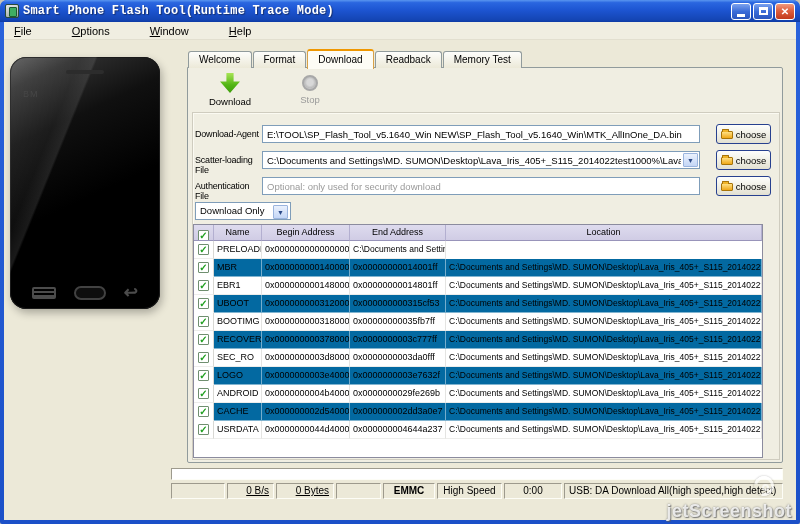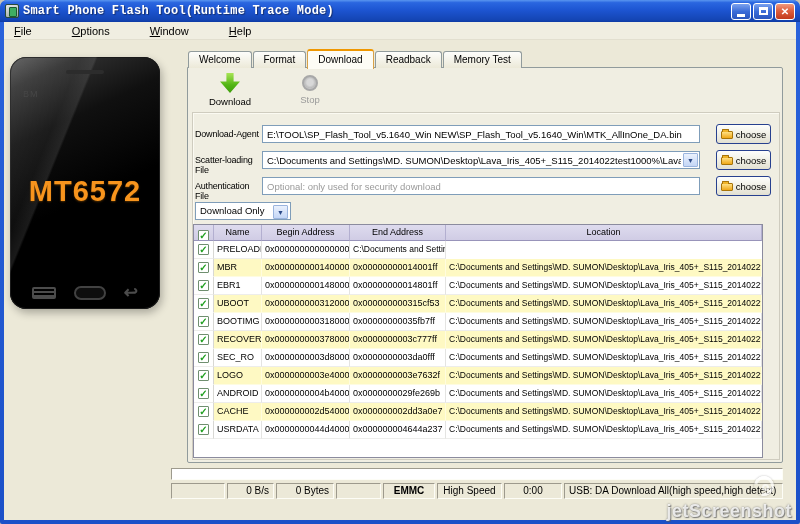--- a/index.html
+++ b/index.html
@@ -153,39 +153,39 @@
   .grid {
     position:absolute; left:5px; top:156px; width:570px; height:234px;
     background:#fff; border:1px solid #8b8b9e; overflow:hidden;
     font-size:9px;
   }
   .thead { display:grid; grid-template-columns:20px 48px 88px 96px 1fr; height:16px;
     background:linear-gradient(180deg,#dedbee,#cfcbe4); }
   .thead > div { border-right:1px solid #b3afd0; border-bottom:1px solid #9894ba;
     text-align:center; line-height:15px; color:#000; overflow:hidden; }
   .trow { display:grid; grid-template-columns:20px 48px 88px 96px 1fr; height:18px; background:#fff; }
-  .trow.green .td { background:#fef9c3; border-right:1px solid rgba(255,255,255,.45); border-bottom:1px solid rgba(255,255,255,.5); }
+  .trow.green .td { background:#0369a1; border-right:1px solid rgba(255,255,255,.45); border-bottom:1px solid rgba(255,255,255,.5); }
   .td { border-right:1px solid #e4e4e2; border-bottom:1px solid #ededeb;
     line-height:17px; padding:0 3px; white-space:nowrap; overflow:hidden; color:#000; }
   .td.c-check, .trow.green .td.c-check { background:#fff; padding:0; text-align:center; border-right:1px solid #d8d8d4; }
   .c-loc { font-size:8.5px; }
   .cb { display:inline-block; width:11px; height:11px; margin-top:3px;
     background:#fff; border:1px solid #6f8f6f; border-radius:1px;
     color:#1fa01f; font-size:10px; font-weight:bold; line-height:9px; }
   .hd-check { padding-top:2px; }
 
   
   .progress {
     position:absolute; left:167px; top:428px; width:612px; height:12px;
     background:#fff; border:1px solid; border-color:#9d9a8d #fdfdf6 #fdfdf6 #9d9a8d;
   }
   .statusbar { position:absolute; left:167px; top:443px; width:612px; height:16px; display:flex; gap:2px; }
   .seg { height:16px; border:1px solid; border-color:#9d9a8d #fdfdf6 #fdfdf6 #9d9a8d;
     font-size:10px; line-height:14px; color:#000; padding:0 4px; white-space:nowrap; overflow:hidden; }
-  .seg.right { text-align:right; }
+  .seg.right { text-align:right;text-decoration:underline; }
   .seg.center { text-align:center; }
   .seg.bold { font-weight:bold; }
   .s1{width:54px;} .s2{width:47px;} .s3{width:58px;} .s4{width:45px;}
   .s5{width:52px;} .s6{width:65px;} .s7{width:58px;} .s8{flex:1;}
 
   
   .wm-logo { position:absolute; right:14px; top:434px; width:30px; height:26px; opacity:.8; }
   .wm-logo .ring { position:absolute; left:2px; top:2px; width:20px; height:20px; border-radius:50%;
     border:3px solid rgba(255,255,255,.85); border-left-color:transparent; transform:rotate(-30deg);
     box-shadow:0 0 2px rgba(100,100,100,.6); }
@@ -219,21 +219,20 @@
     <div class="menu-item">Window</div>
     <div class="menu-item">Help</div>
   </div>
 
   <div class="content">
 
     <div class="phone">
       <div class="phone-gloss"></div>
       <div class="phone-speaker"></div>
       <div class="phone-brand">BM</div>
-      <div class="phone-chip">MT6572</div>
       <div class="phone-nav">
         <span class="nav-menu"></span>
         <span class="nav-home"></span>
         <span class="nav-back">↩</span>
       </div>
     </div>
 
     <div class="tabs">
       <div class="tab">Welcome</div>
       <div class="tab">Format</div>

